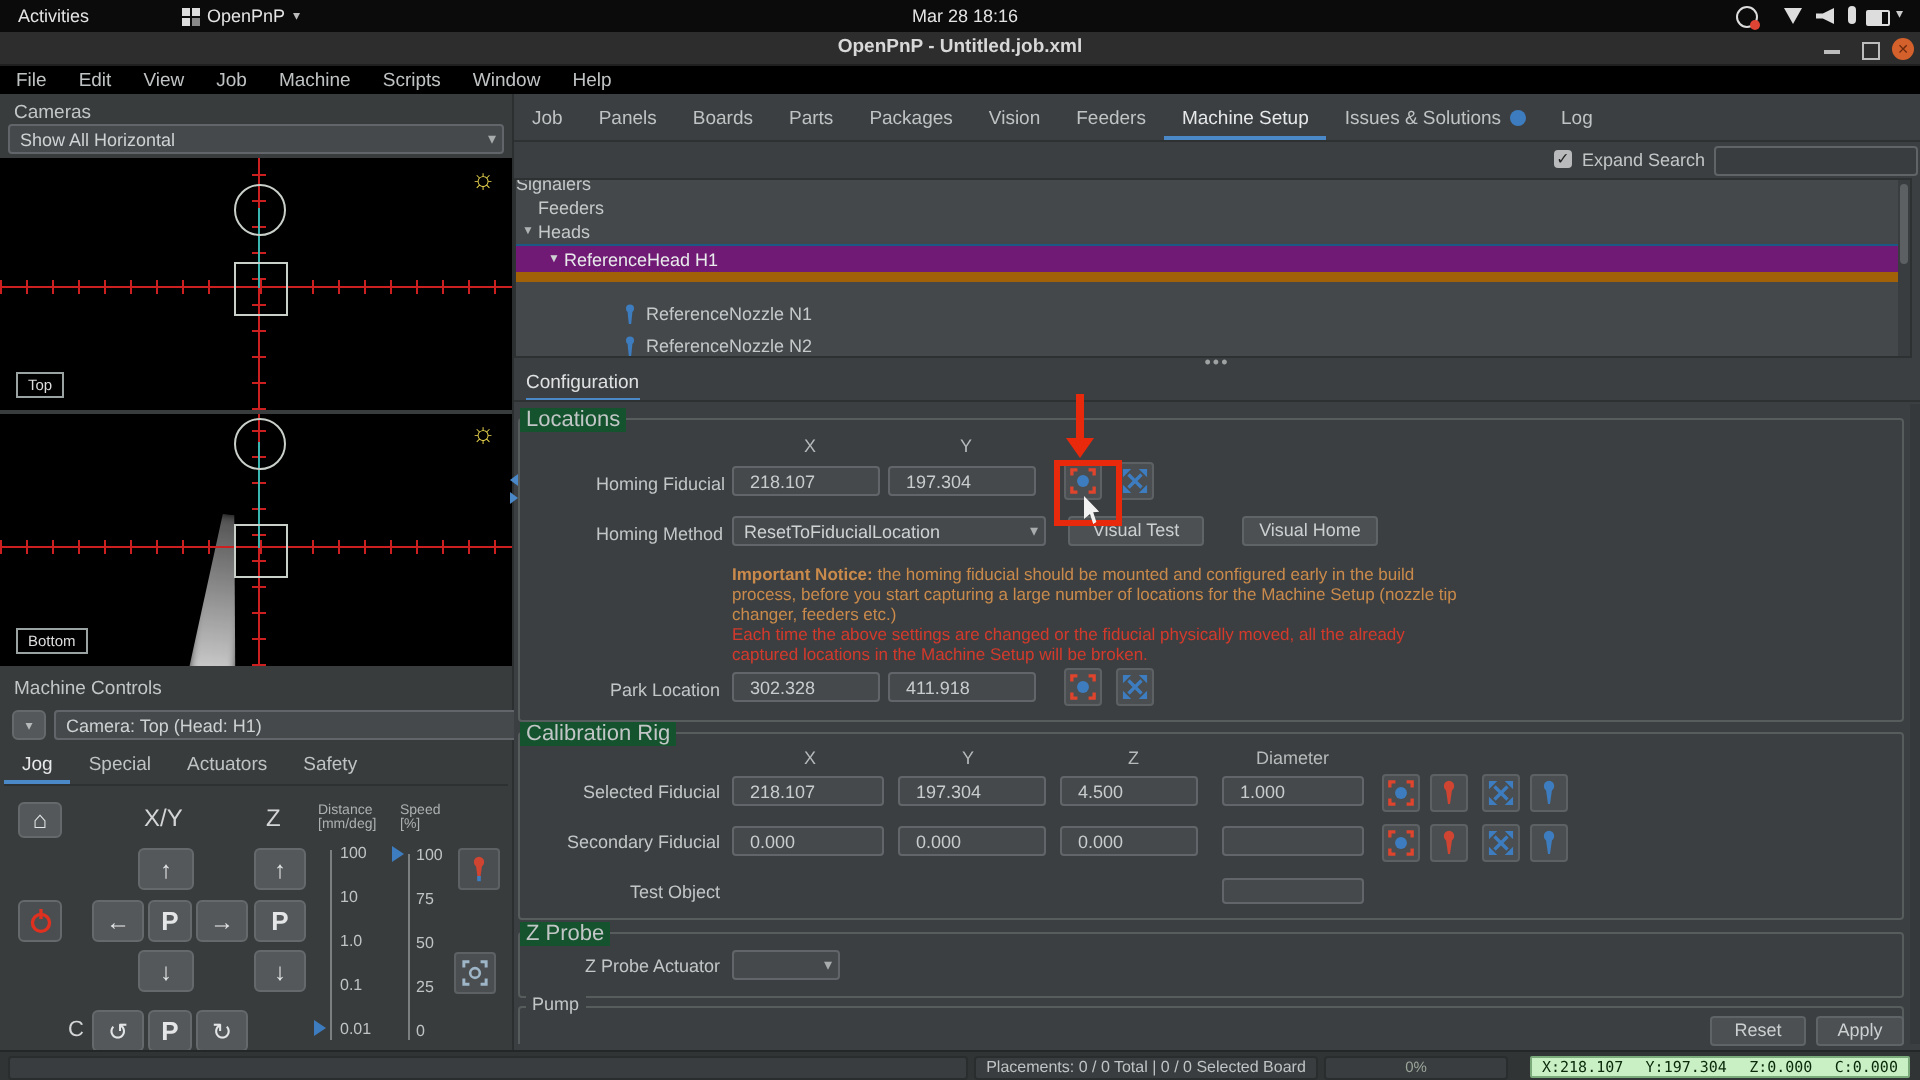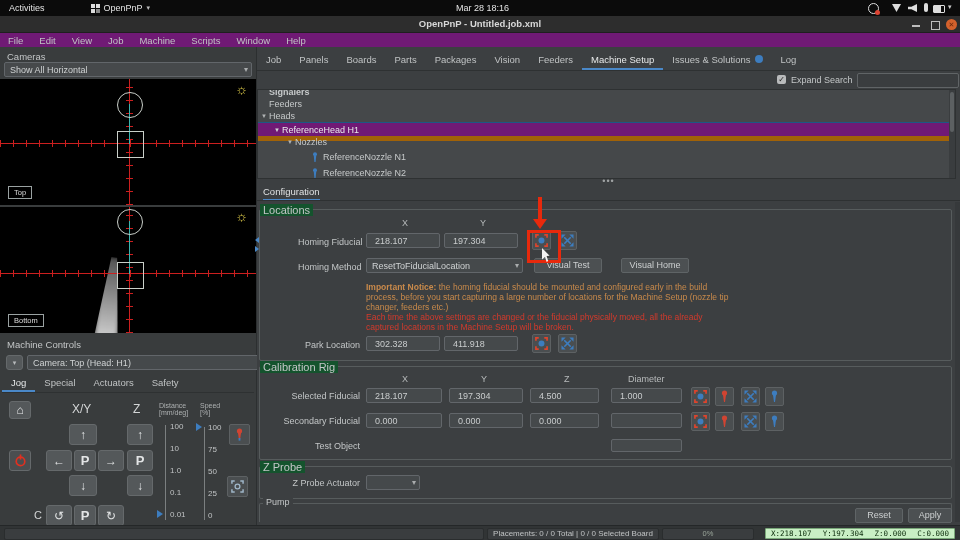--- a/index.html
+++ b/index.html
@@ -63,21 +63,21 @@
   </div>
 
   <div class="abs" style="left:0;top:16px;width:960px;height:16px;background:#2d2d2d;border-bottom:1px solid #1f1f1f;">
     <span style="position:absolute;left:0;right:0;text-align:center;top:2px;font-size:9.5px;font-weight:bold;color:#d8d8d8;">OpenPnP - Untitled.job.xml</span>
     <span class="abs" style="left:912px;top:9px;width:8px;height:2px;background:#bdbdbd;"></span>
     <span class="abs" style="left:931px;top:5px;width:7px;height:7px;border:1px solid #bdbdbd;"></span>
     <span class="abs" style="left:946px;top:3px;width:11px;height:11px;border-radius:50%;background:#d4612c;
                  display:flex;align-items:center;justify-content:center;font-size:7px;color:#6d2a0d;">✕</span>
   </div>
 
-  <div class="abs" style="left:0;top:33px;width:960px;height:14px;background:#701a75;border-bottom:1px solid #2e3132;display:flex;align-items:center;">
+  <div class="abs" style="left:0;top:33px;width:960px;height:14px;background:#000000;border-bottom:1px solid #2e3132;display:flex;align-items:center;">
     <span class="tab" style="padding:0 8px;font-size:9.5px;">File</span>
     <span class="tab" style="padding:0 8px;font-size:9.5px;">Edit</span>
     <span class="tab" style="padding:0 8px;font-size:9.5px;">View</span>
     <span class="tab" style="padding:0 8px;font-size:9.5px;">Job</span>
     <span class="tab" style="padding:0 8px;font-size:9.5px;">Machine</span>
     <span class="tab" style="padding:0 8px;font-size:9.5px;">Scripts</span>
     <span class="tab" style="padding:0 8px;font-size:9.5px;">Window</span>
     <span class="tab" style="padding:0 8px;font-size:9.5px;">Help</span>
   </div>
 
@@ -239,36 +239,32 @@
 
     <div class="abs" style="left:0;top:24px;width:703px;height:18px;">
       <span class="abs" style="left:520px;top:4px;width:9px;height:9px;background:#b8babb;border-radius:2px;
                    display:flex;align-items:center;justify-content:center;font-size:8px;color:#222;">✓</span>
       <span class="lbl" style="position:absolute;left:534px;top:4px;">Expand Search</span>
       <input class="abs" style="left: 600px; top: 2px; width: 96px; height: 11px; background: rgb(58, 61, 63); border: 1px solid rgb(96, 100, 102); border-radius: 2px; color: rgb(204, 204, 204); font-size: 9px;" value="">
     </div>
 
     <div class="abs" style="left:0;top:42px;width:697px;height:88px;background:#45484a;border:1px solid #2e3132;overflow:hidden;">
       <div class="treerow" style="top:-4px;">
-        <span style="margin-left:11px;font-weight:bold;">Signalers</span>
+        <span style="">Signalers</span>
         </div>
       <div class="treerow" style="top:8px;">
         <span style="margin-left:11px;">Feeders</span>
         </div>
       <div class="treerow" style="top:20px;">
         <span class="exp" style="margin-left:1px;">▼</span>
         <span>Heads</span>
         </div>
       <div class="treerow" style="top:32px;height:13px;background:#701a75;border-top:1px solid #1d5784;border-bottom:5px solid #a16207;color:#e8eaeb;">
         <span class="exp" style="margin-left:14px;color:#cfd2d3;">▼</span>
         <span>ReferenceHead H1</span>
-        </div>
-      <div class="treerow" style="top:46px;">
-        <span class="exp" style="margin-left:27px;">▼</span>
-        <span>Nozzles</span>
         </div>
       <div class="treerow" style="top:60px;height:14px;">
         <svg width="8" height="11" viewBox="0 0 8 11" style="margin-left:53px;margin-right:4px;">
           <circle cx="4" cy="2.2" r="2" fill="#3d7dbf"></circle>
             <path d="M2.8 4 L5.2 4 L4.6 10 L3.4 10 Z" fill="#3d7dbf"></path>
           </svg>
         <span>ReferenceNozzle N1</span>
         </div>
       <div class="treerow" style="top:76px;height:14px;">
         <svg width="8" height="11" viewBox="0 0 8 11" style="margin-left:53px;margin-right:4px;">

